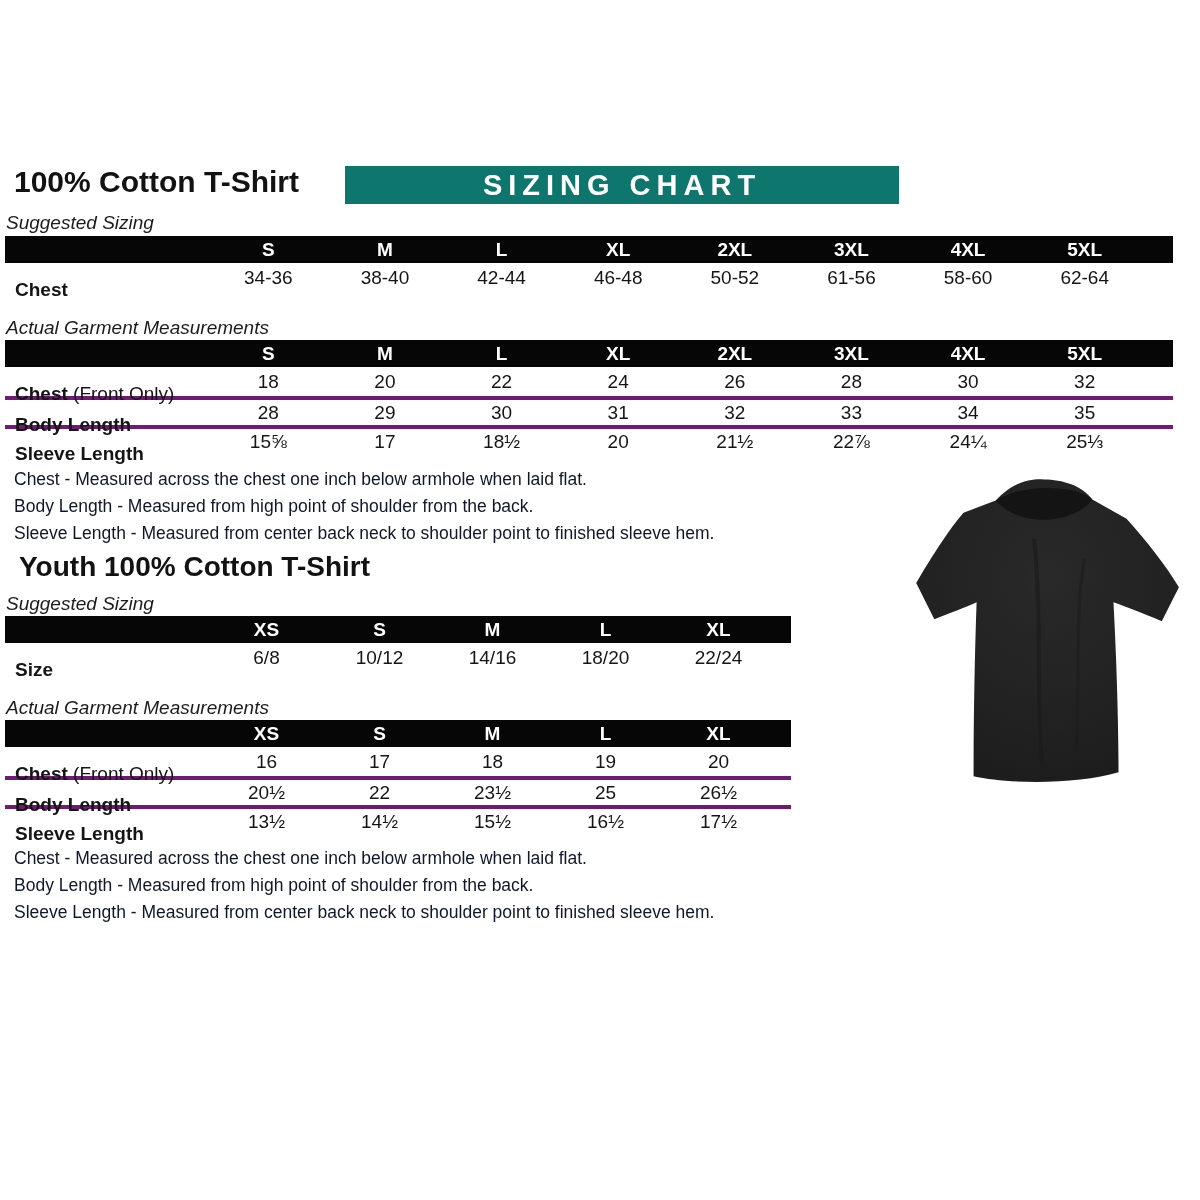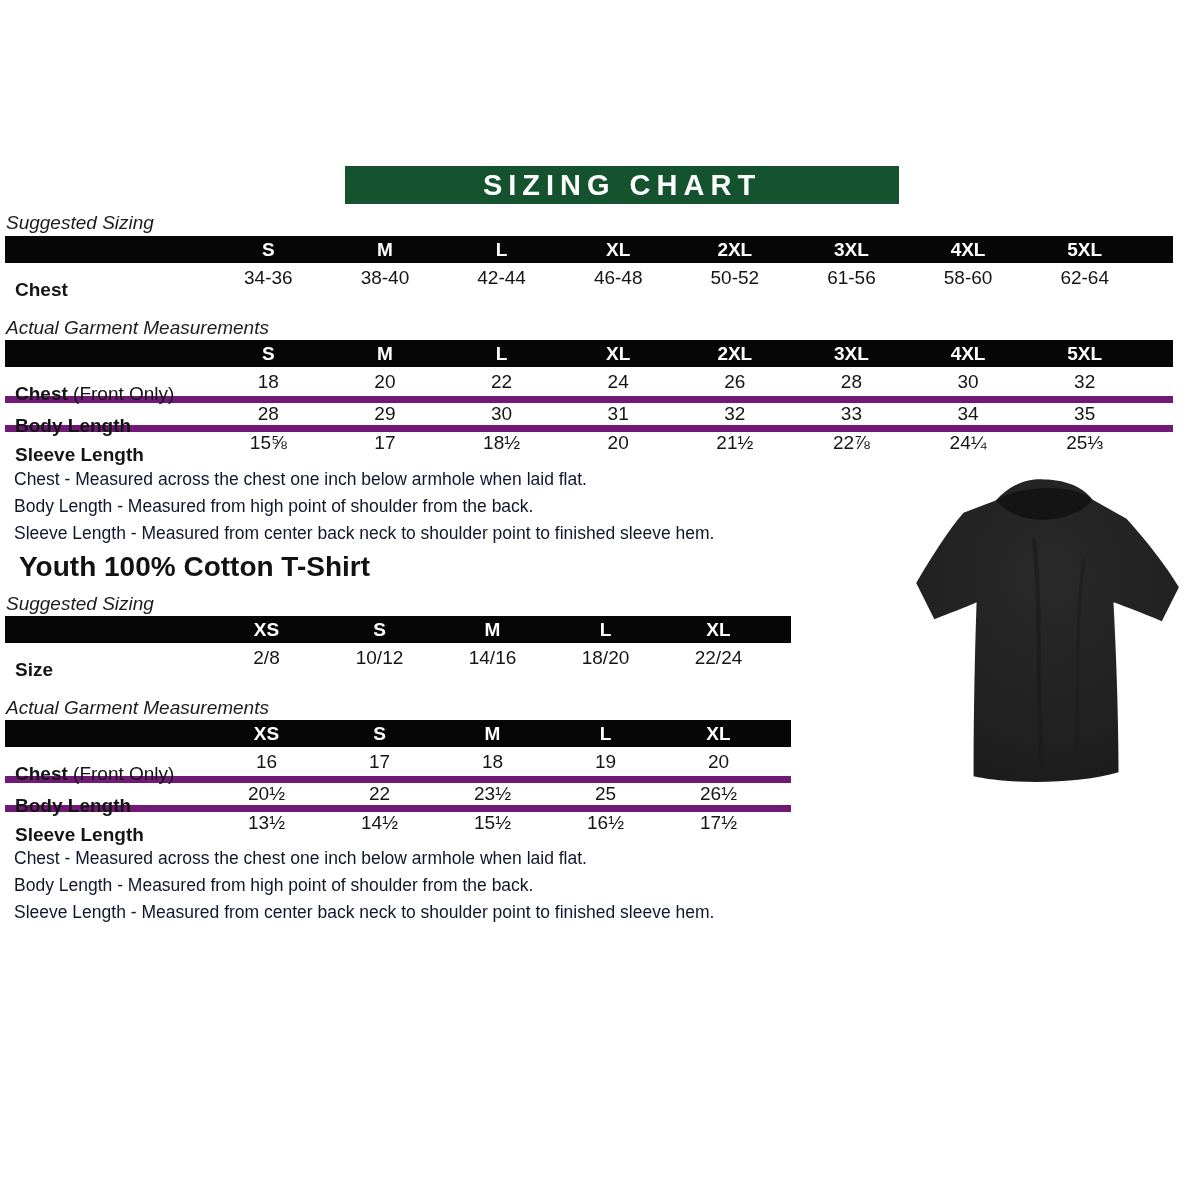--- a/index.html
+++ b/index.html
@@ -5,51 +5,52 @@
   html,body{margin:0;padding:0;background:#fff;}
   .page{
     position:relative;width:1200px;height:1200px;background:#ffffff;overflow:hidden;
     font-family:"Liberation Sans","DejaVu Sans",sans-serif;color:#151515;
   }
   .page-title{
     position:absolute;left:14px;top:165px;font-size:30px;font-weight:700;
     letter-spacing:0px;color:#121212;white-space:nowrap;
   }
   .banner{
-    position:absolute;left:345px;top:166px;width:554px;height:38px;background:#14532d;
+    position:absolute;left:345px;top:166px;width:554px;height:38px;background:#0f766e;
     display:flex;align-items:center;justify-content:center;
     color:#ffffff;font-size:29px;font-weight:700;letter-spacing:6px;white-space:nowrap;
   }
   .section-label{
     position:absolute;left:6px;font-size:19px;color:#1c1c1c;white-space:nowrap;font-style:italic;
   }
   .youth-title{
     position:absolute;left:19px;top:551px;font-size:28px;font-weight:700;color:#121212;white-space:nowrap;
   }
   .size-table{position:absolute;left:5px;}
   .size-table .t-row{display:flex;align-items:center;}
   .size-table .t-row.header{background:#060606;color:#fff;font-weight:700;height:27px;}
   .size-table .t-row.body{height:29px;box-sizing:border-box;}
-  .size-table .t-row.body + .t-row.body{border-top:7px solid #701a75;justify-content:space-between;}
+  .size-table .t-row.body + .t-row.body{border-top:4px solid #701a75;justify-content:space-between;}
   .size-table .cell-label{width:195px;padding-left:10px;text-align:left;font-size:19px;flex:none;margin-top:24px;}
   .size-table .cell-label b{font-weight:700;}
   .size-table .cell{flex:1;text-align:center;font-size:19px;}
   .size-table.adult{width:1168px;}
   .size-table.adult .t-row{padding-right:30px;}
   .size-table.youth{width:786px;}
   .size-table.youth .t-row{padding-right:16px;}
   .notes{position:absolute;left:14px;font-size:17.5px;color:#0f172a;}
   .notes .note{line-height:27px;white-space:nowrap;}
   .tshirt-wrap{position:absolute;left:883px;top:468px;width:312px;height:348px;}
 </style>
 </head>
 <body>
 
 <div class="page">
 
+  <div class="page-title">100% Cotton T-Shirt</div>
 
   <div class="banner">
     <span>SIZING CHART</span>
   </div>
 
   <div class="section-label" style="top:212px;">Suggested Sizing</div>
   <div class="size-table adult" style="top:236px;">
       <div class="t-row header">
         <div class="cell-label"></div>
         <div class="cell">S</div>
@@ -135,21 +136,21 @@
       <div class="t-row header">
         <div class="cell-label"></div>
         <div class="cell">XS</div>
         <div class="cell">S</div>
         <div class="cell">M</div>
         <div class="cell">L</div>
         <div class="cell">XL</div>
       </div>
       <div class="t-row body">
         <div class="cell-label"><b>Size</b></div>
-        <div class="cell">2/8</div>
+        <div class="cell">6/8</div>
         <div class="cell">10/12</div>
         <div class="cell">14/16</div>
         <div class="cell">18/20</div>
         <div class="cell">22/24</div>
       </div>
     </div>
 
   <div class="section-label" style="top:697px;">Actual Garment Measurements</div>
   <div class="size-table youth" style="top:720px;">
       <div class="t-row header">

